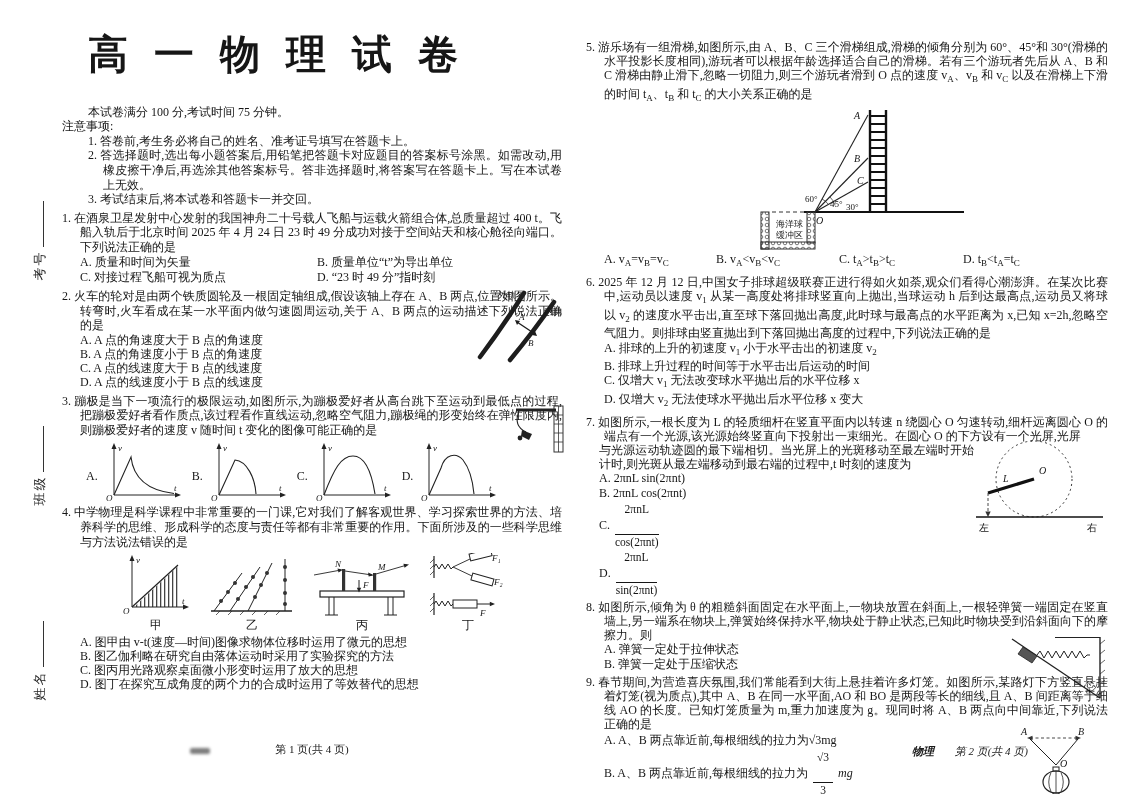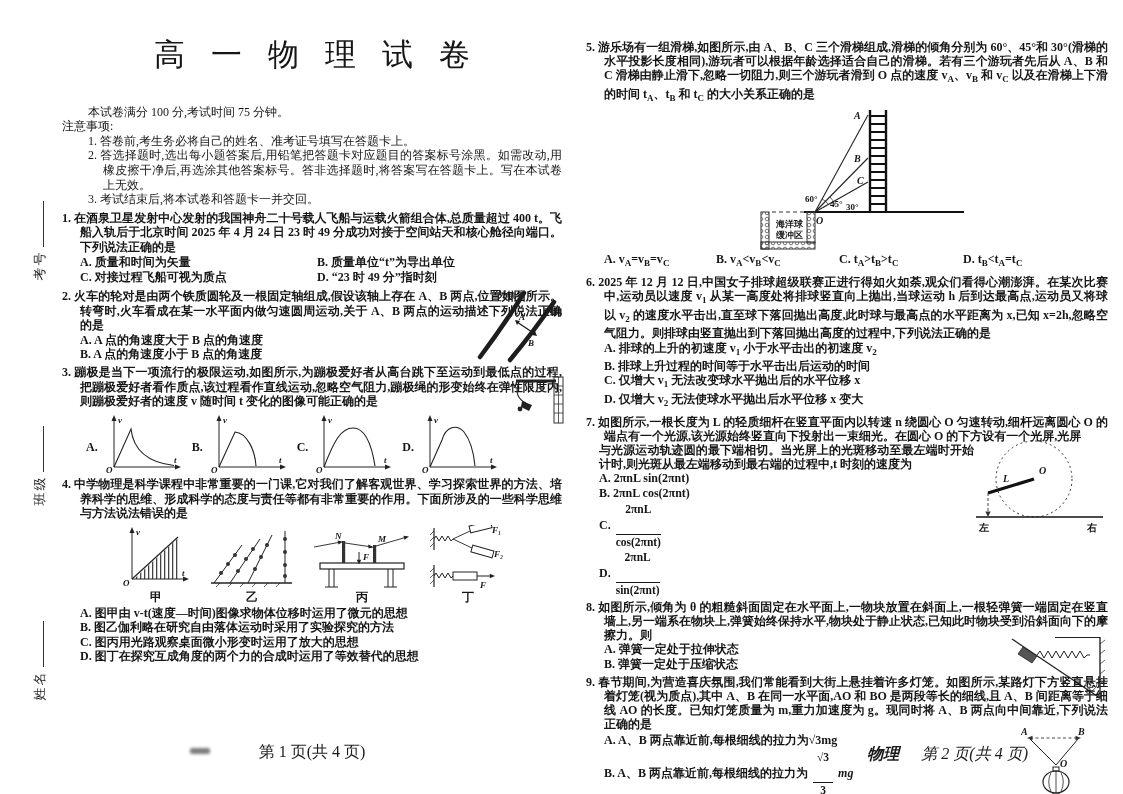--- a/index.html
+++ b/index.html
@@ -2,48 +2,48 @@
 <html><head>
 <meta charset="utf-8">
 <style>
   html,body{margin:0;padding:0;background:#d9d9d9;}
   .sheet{position:relative;width:1123px;height:794px;background:#fff;overflow:hidden;
          font-family:"Liberation Serif","DejaVu Serif",serif;color:#161616;}
   p{margin:0;}
   .page{position:absolute;font-size:12px;line-height:14.6px;}
   .page1{left:62px;top:48px;width:500px;}
   .page2{left:586px;top:40px;width:522px;line-height:14.2px;}
-  h1.title{font-size:31px;font-weight:normal;text-align:center;letter-spacing:26px;
+  h1.title{font-size:40px;font-weight:bold;letter-spacing:26px;
            margin:0 0 42px 26px;white-space:nowrap;}
   .just{text-align:justify;}
   .ind{padding-left:26px;}
   .notice{padding-left:41px;text-indent:-15px;}
   .section{padding-left:26px;text-indent:-26px;font-weight:bold;}
-  .q{margin-top:4px;position:relative;font-weight:bold;}
+  .q{margin-top:4px;position:relative;}
   .qtext{padding-left:18px;text-indent:-18px;}
   .opts{padding-left:18px;}
   .opt{display:block;line-height:14.2px;}
   .optgrid2{padding-left:18px;display:grid;grid-template-columns:237px auto;line-height:15.2px;}
   .optrow4{padding-left:18px;display:grid;grid-template-columns:112px 123px 124px auto;line-height:15px;}
   .graphrow{display:flex;align-items:flex-end;gap:6px;margin:2px 0 0 24px;height:62px;}
   .graphrow .glabel{font-size:12px;margin-bottom:18px;}
   .figrow{display:flex;align-items:flex-end;gap:16px;margin:4px 0 2px 58px;}
   .figcol{display:flex;flex-direction:column;align-items:center;}
   .figcol .flabel{font-size:12px;margin-top:1px;}
   svg{display:block;}
   svg text{font-family:"Liberation Serif","DejaVu Serif",serif;fill:#161616;}
   .it{font-style:italic;}
   .frac-line{display:flex;align-items:center;gap:5px;margin:3px 0;padding-left:18px;}
   .frac{display:inline-block;text-align:center;font-size:11.5px;line-height:12px;vertical-align:middle;}
   .frac .num{display:block;border-bottom:1px solid #161616;padding:0 4px 19px;}
   .frac .den{display:block;padding-top:1px;}
   .side-label{position:absolute;left:-20px;width:120px;text-align:center;font-size:13px;
               letter-spacing:2px;transform:rotate(-90deg);white-space:nowrap;color:#222;}
   .side-label .blank{display:inline-block;width:46px;border-bottom:1.2px solid #333;height:11px;margin-left:3px;}
-  .footer{position:absolute;font-size:16px;color:#1a1a1a;}
+  .footer{position:absolute;font-size:11px;color:#1a1a1a;}
   .footer1{left:62px;top:742px;width:500px;text-align:center;}
   .footer2{left:586px;top:744px;width:522px;text-align:right;padding-right:80px;box-sizing:border-box;font-style:italic;}
   .footer2 .subj{margin-right:18px;font-weight:bold;}
   .smudge{position:absolute;left:128px;top:6px;width:20px;height:6px;background:#444;
           border-radius:2px;filter:blur(1.5px);opacity:.7;}
   .fig-abs{position:absolute;}
   sub{font-size:9px;}
   .q7cols{position:relative;}
   .q7text2{width:375px;}
 </style>
@@ -80,20 +80,22 @@
         <span>C. 对接过程飞船可视为质点</span>
         <span>D. “23 时 49 分”指时刻</span>
       </div>
     </div>
 
     <div class="q">
       <p class="qtext just" style="padding-right:0;">2. 火车的轮对是由两个铁质圆轮及一根固定轴组成,假设该轴上存在 A、B 两点,位置如图所示。转弯时,火车看成在某一水平面内做匀速圆周运动,关于 A、B 两点的运动描述下列说法正确的是</p>
       <div class="opts">
         <span class="opt">A. A 点的角速度大于 B 点的角速度</span>
         <span class="opt">B. A 点的角速度小于 B 点的角速度</span>
+        <span class="opt">C. A 点的线速度大于 B 点的线速度</span>
+        <span class="opt">D. A 点的线速度小于 B 点的线速度</span>
       </div>
 
       <svg class="fig-abs" style="right:-6px;top:0px;" width="96" height="74" viewBox="0 0 96 74">
         <path d="M8,68 Q32,36 52,4" stroke="#1d1d1d" stroke-width="4.5" fill="none" stroke-linecap="round"></path>
         <path d="M38,71 Q62,42 82,13" stroke="#1d1d1d" stroke-width="4.5" fill="none" stroke-linecap="round"></path>
         <line x1="45" y1="33" x2="63" y2="45" stroke="#1d1d1d" stroke-width="1.3"></line>
         <polygon points="43,31 48,32 45,36" fill="#1d1d1d"></polygon>
         <polygon points="65,47 60,46 63,42" fill="#1d1d1d"></polygon>
         <text x="47" y="31" font-size="9" class="it">A</text>
         <text x="56" y="57" font-size="9" class="it">B</text>

